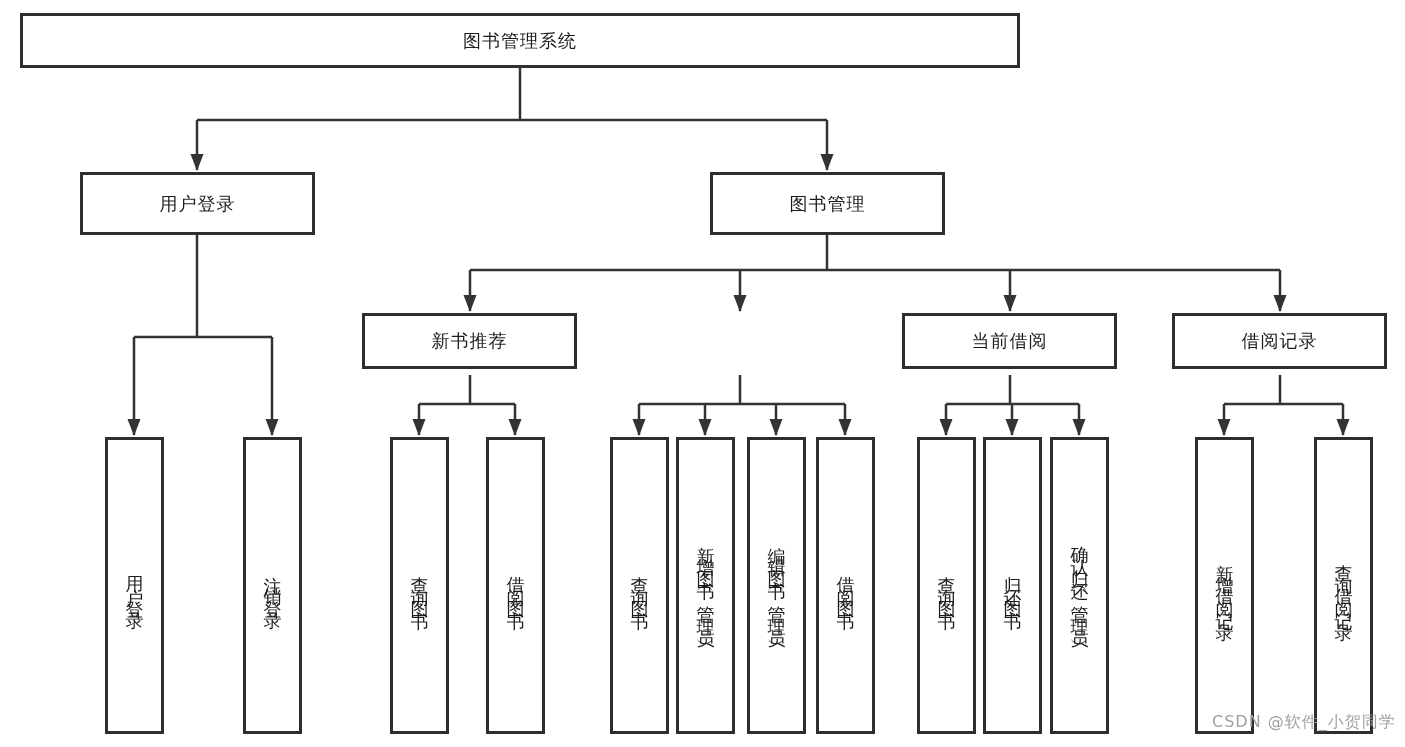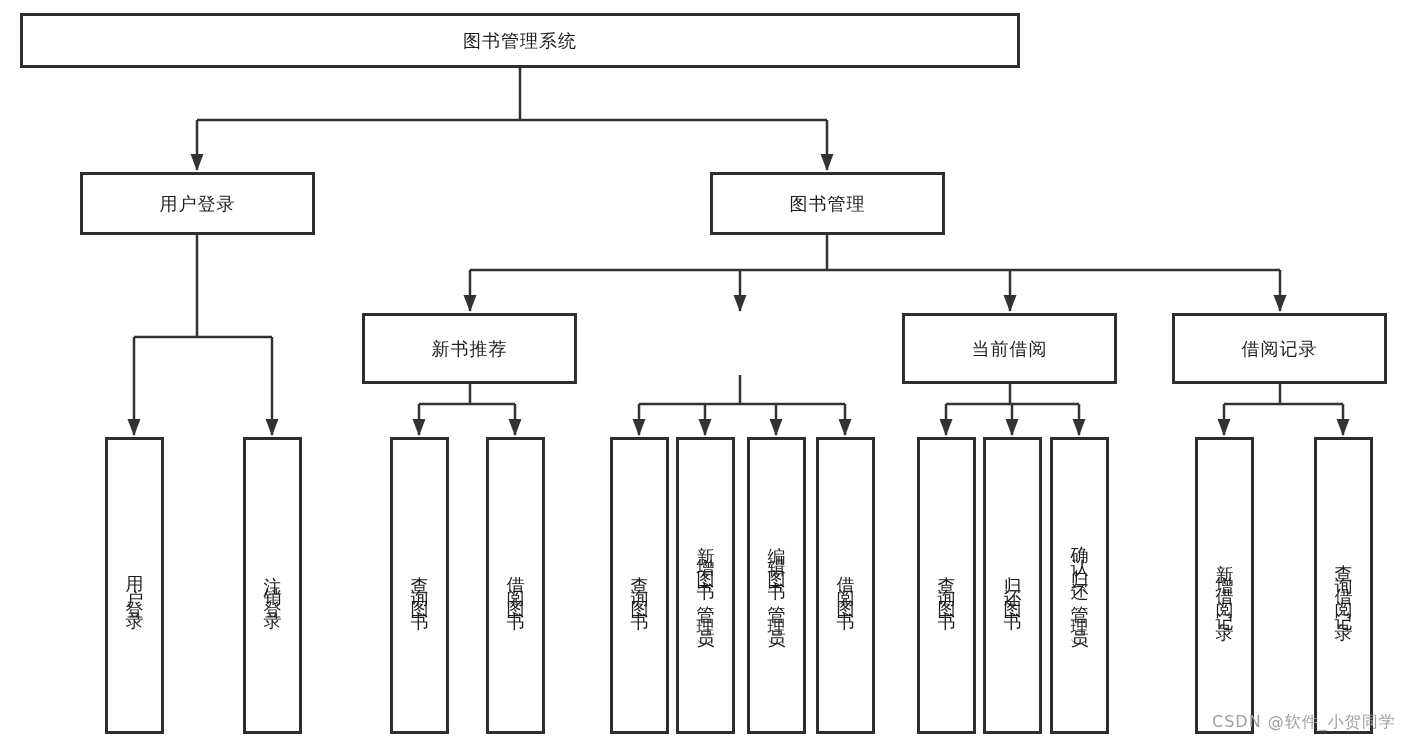--- a/index.html
+++ b/index.html
@@ -11,21 +11,21 @@
     font-family:"DejaVu Sans","Liberation Sans",sans-serif; color:var(--text); overflow:hidden;
   }
   .connectors{position:absolute;left:0;top:0;width:1405px;height:747px;color:var(--line);}
   .box{
     position:absolute; background:#ffffff; border:3px solid var(--border);
     display:flex; align-items:center; justify-content:center; box-sizing:border-box;
   }
   .hbox span{font-size:18px; letter-spacing:1px; white-space:nowrap;}
   .root-box{left:20px; top:13px; width:1000px; height:55px;}
   .l2-box{top:172px; width:235px; height:63px;}
-  .l3-box{top:313px; width:215px; height:71px;}
+  .l3-box{top:313px; width:215px; height:56px;}
   .leaf{top:437px; width:59px; height:297px;}
   .vtext{
     writing-mode:vertical-rl; font-size:18px; letter-spacing:12px;
     line-height:1; white-space:nowrap;
   }
   .watermark{
     position:absolute; left:1212px; top:712px; font-size:16px;
     color:var(--watermark); letter-spacing:1px; white-space:nowrap;
   }
 </style>

